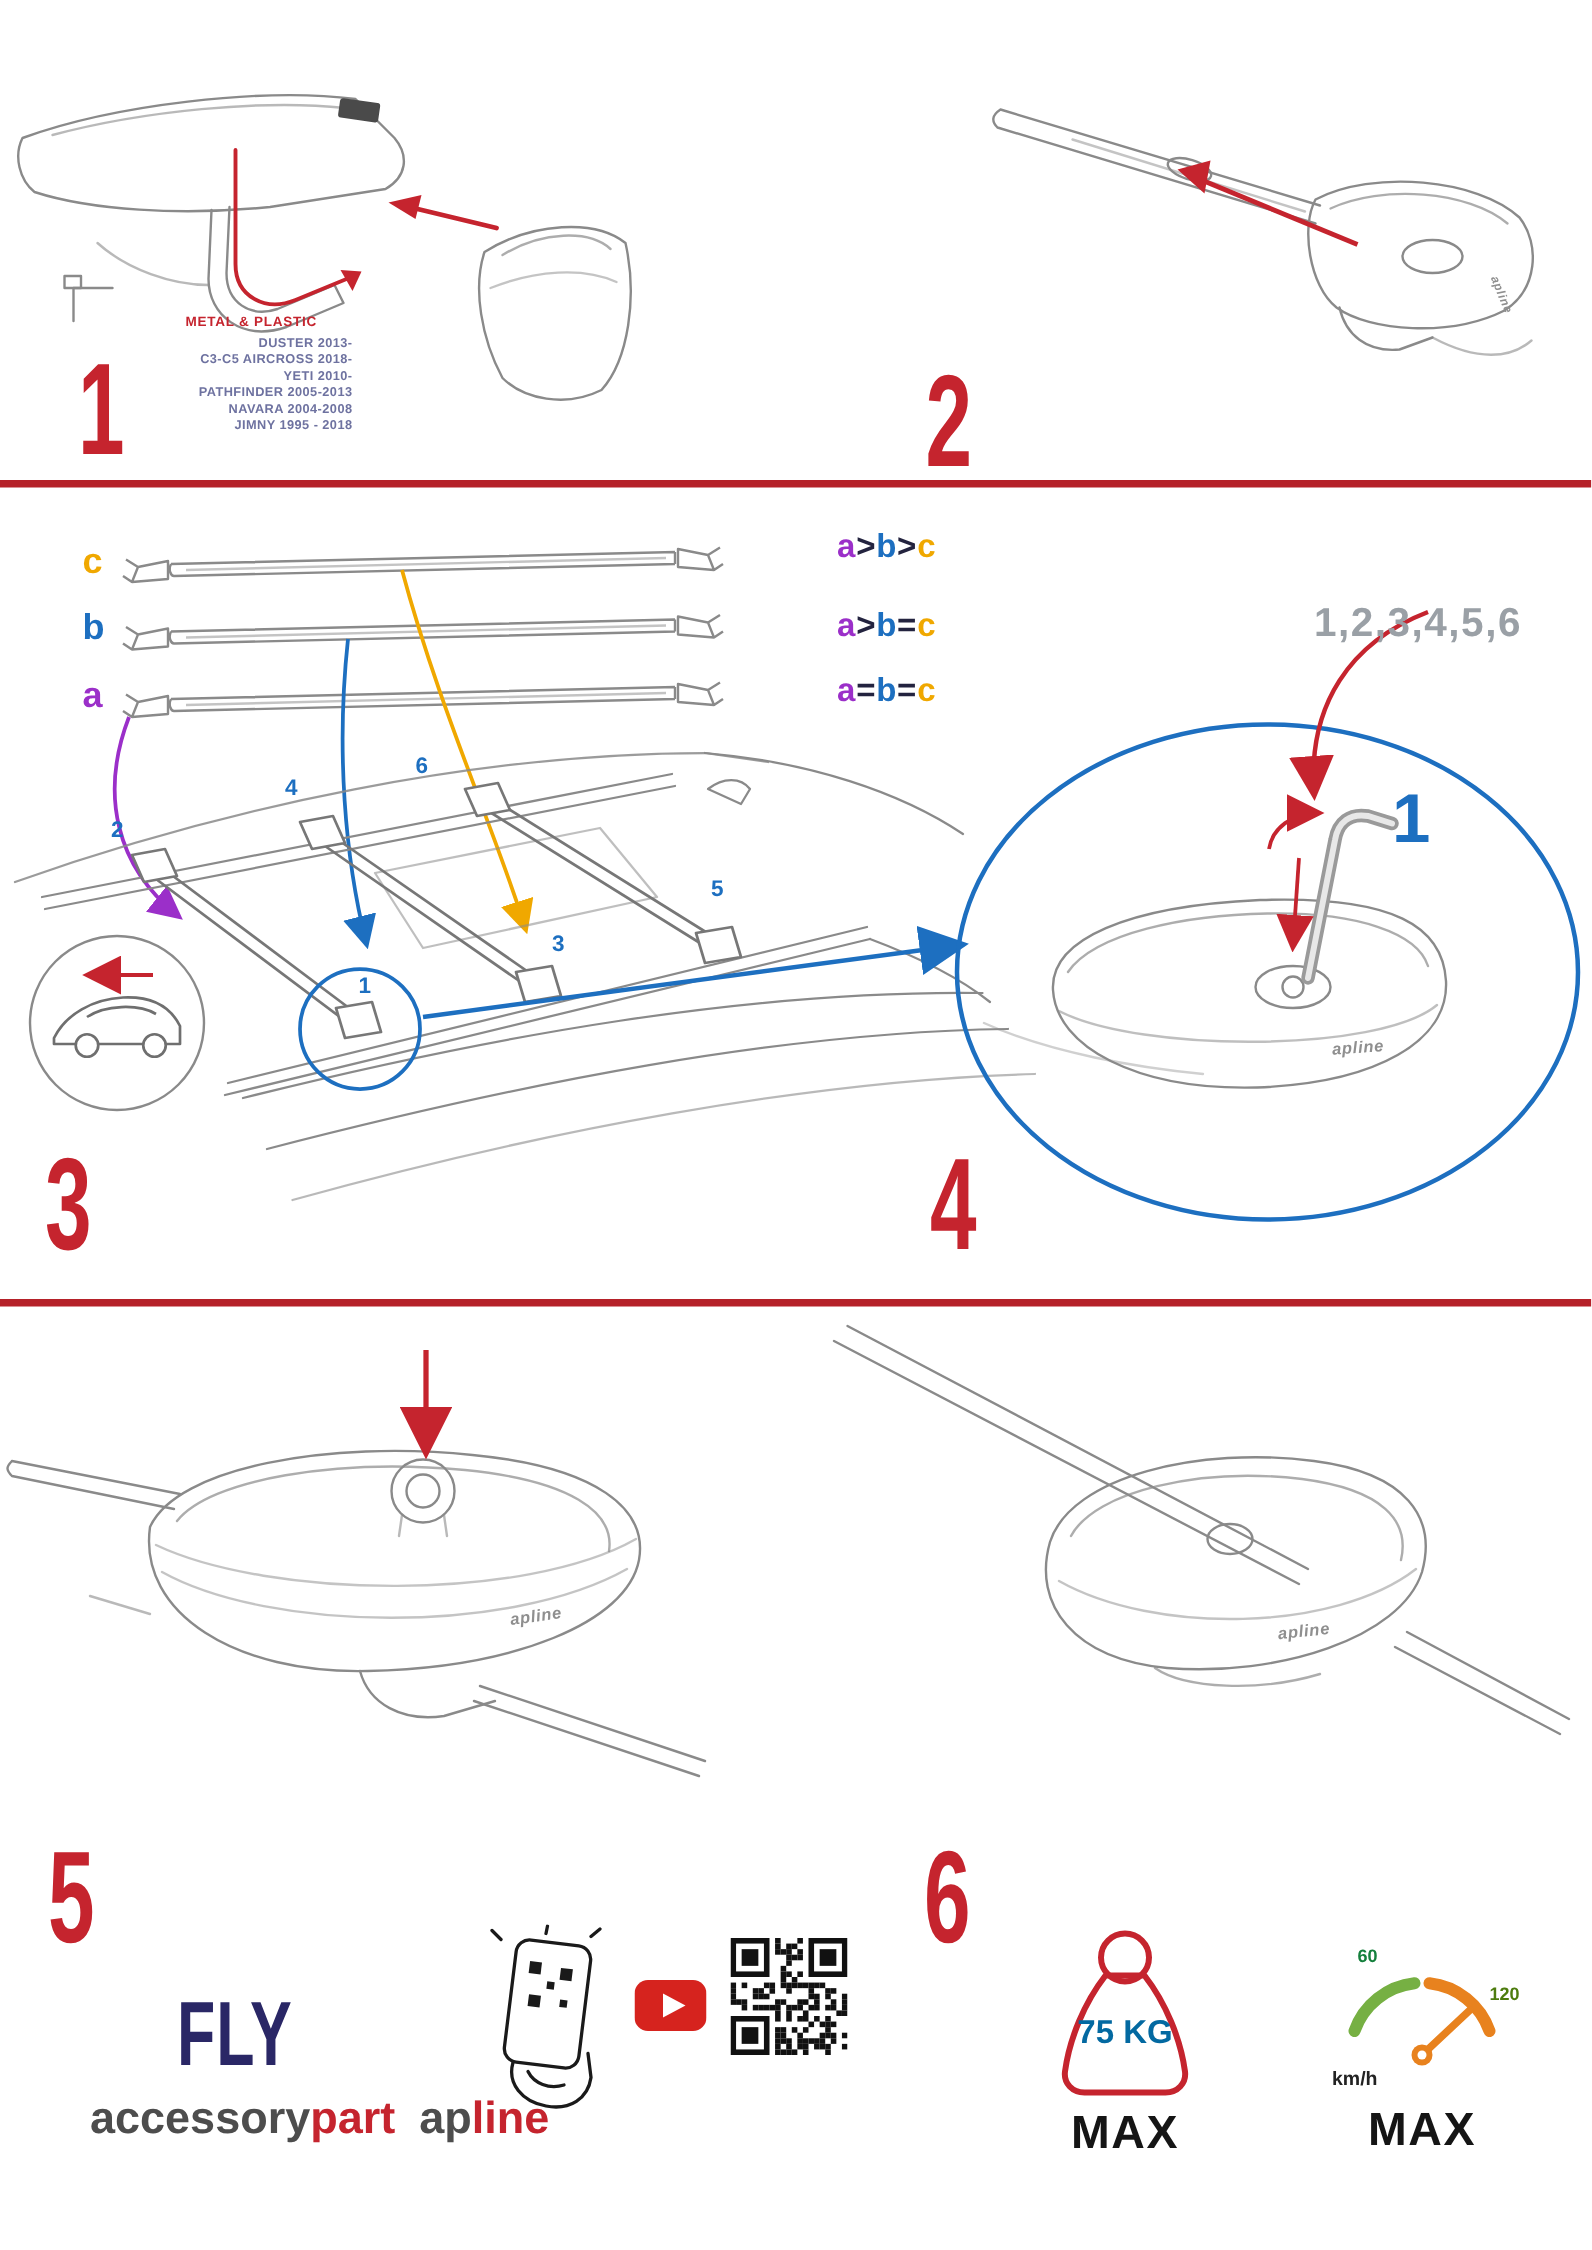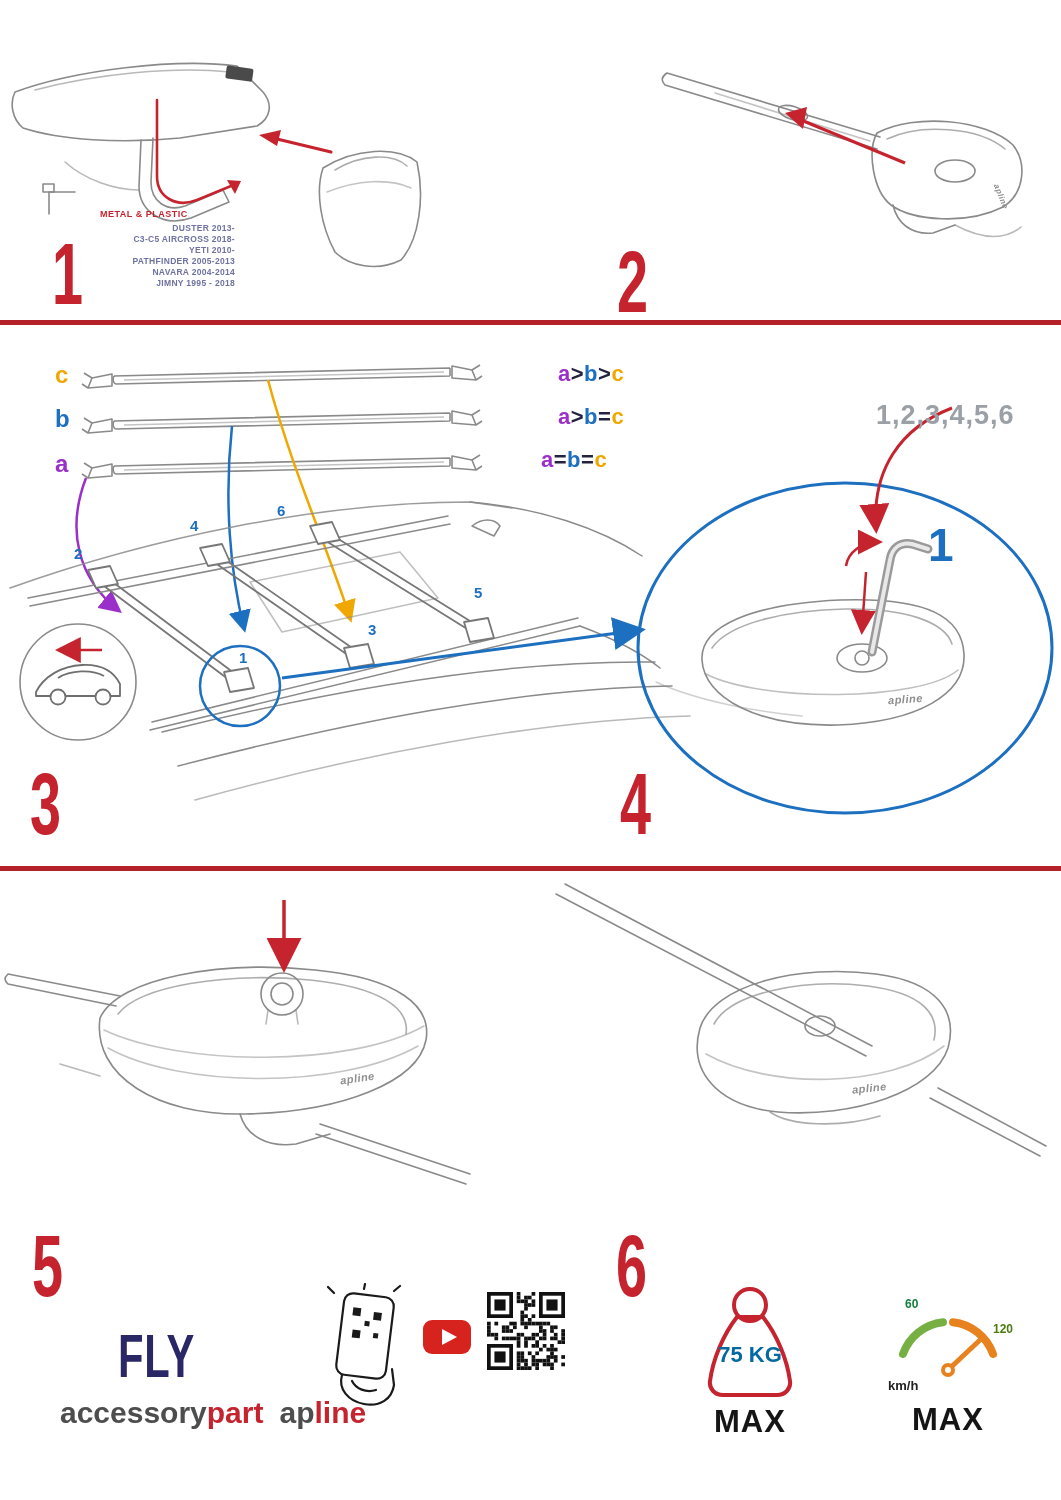--- a/index.html
+++ b/index.html
@@ -1,21 +1,21 @@
 <!DOCTYPE html>
 <html><head>
 <meta charset="utf-8">
 <style>
   html,body{margin:0;padding:0;background:#ffffff;font-family:"Liberation Sans",sans-serif;}
   .sheet{position:relative;width:1061px;height:1500px;background:#ffffff;overflow:hidden;}
   .abs{position:absolute;}
   .divider{position:absolute;left:0;width:1061px;height:5px;background:#b52129;}
   .step-num{position:absolute;color:#c5242e;font-weight:700;font-size:68px;line-height:1;
             transform:scale(0.82,1.28);transform-origin:top left;letter-spacing:-2px;}
-  .material{position:absolute;color:#c5242e;font-weight:700;font-size:9px;letter-spacing:.5px;text-align:left;width:135px;}
+  .material{position:absolute;color:#c5242e;font-weight:700;font-size:9px;letter-spacing:.5px;text-align:center;width:135px;}
   .vehicles{position:absolute;width:135px;text-align:right;color:#6e72a0;font-weight:700;font-size:8.5px;line-height:11px;letter-spacing:.3px;}
   .bar-label{position:absolute;font-size:24px;font-weight:700;line-height:1;}
   .lbl-a{color:#9b2fc9;} .lbl-b{color:#1d6fc0;} .lbl-c{color:#f0a800;}
   .legend-row{position:absolute;font-size:22px;font-weight:700;letter-spacing:.5px;line-height:1;}
   .lg-a{color:#9b2fc9;} .lg-b{color:#1d6fc0;} .lg-c{color:#f0a800;} .lg-op{color:#23233f;}
   .seq{position:absolute;color:#9aa0a6;font-weight:700;font-size:27px;letter-spacing:1px;margin-top:28px;}
   .big-one{position:absolute;color:#1d6fc0;font-weight:700;font-size:46px;line-height:1;}
   .pos-num{position:absolute;color:#1d6fc0;font-weight:700;font-size:15px;line-height:1;}
   .logo-text{position:absolute;color:#8f8f8f;font-weight:700;font-style:italic;font-size:11px;letter-spacing:.5px;}
   .fly{position:absolute;color:#2a2766;font-weight:700;font-size:58px;line-height:1;letter-spacing:1px;
@@ -71,21 +71,21 @@
 
   <div class="step-num" style="left:52px;top:230px">1</div>
   <div class="step-num" style="left:617px;top:238px">2</div>
 
   <div class="material" style="left:100px;top:209px">METAL &amp; PLASTIC</div>
   <div class="vehicles" style="left:100px;top:223px">
     <div>DUSTER 2013-</div>
     <div>C3-C5 AIRCROSS 2018-</div>
     <div>YETI 2010-</div>
     <div>PATHFINDER 2005-2013</div>
-    <div>NAVARA 2004-2014</div>
+    <div>NAVARA 2004-2008</div>
     <div>JIMNY 1995 - 2018</div>
   </div>
 
   <div class="logo-text" style="left:988px;top:192px;font-size:8px;transform:rotate(68deg)">apline</div>
 
   <div class="divider" style="top:320px"></div>
 
   <svg class="abs" style="left:0;top:330px" width="1061" height="540" viewBox="0 0 1061 540">
     <defs>
       <marker id="aP" markerWidth="9" markerHeight="9" refX="7" refY="4.5" orient="auto">
@@ -169,27 +169,27 @@
     <path d="M872 322 L890 230 C892 218 900 212 912 214 L928 219" stroke="#e8e8e8" stroke-width="4" fill="none" stroke-linecap="round"></path>
     <path d="M846 236 C848 222 862 212 878 212" stroke="#c5242e" stroke-width="2.5" fill="none" marker-end="url(#aR)"></path>
     <path d="M866 242 L862 300" stroke="#c5242e" stroke-width="2.5" fill="none" marker-end="url(#aR)"></path>
     <path d="M952 78 C900 98 872 140 876 198" stroke="#c5242e" stroke-width="3" fill="none" marker-end="url(#aR)"></path>
   </svg>
 
   <div class="bar-label lbl-c" style="left:55px;top:363px">c</div>
   <div class="bar-label lbl-b" style="left:55px;top:407px">b</div>
   <div class="bar-label lbl-a" style="left:55px;top:452px">a</div>
 
-  <div class="legend-row" style="left:558px;top:363px">
+  <div class="legend-row" style="left:558px;top:353px">
     <span class="lg-a">a</span><span class="lg-op">&gt;</span><span class="lg-b">b</span><span class="lg-op">&gt;</span><span class="lg-c">c</span>
   </div>
   <div class="legend-row" style="left:558px;top:406px">
     <span class="lg-a">a</span><span class="lg-op">&gt;</span><span class="lg-b">b</span><span class="lg-op">=</span><span class="lg-c">c</span>
   </div>
-  <div class="legend-row" style="left:541px;top:449px">
+  <div class="legend-row" style="left:558px;top:449px">
     <span class="lg-a">a</span><span class="lg-op">=</span><span class="lg-b">b</span><span class="lg-op">=</span><span class="lg-c">c</span>
   </div>
 
   <div class="seq" style="left:876px;top:372px">1,2,3,4,5,6</div>
   <div class="big-one" style="left:928px;top:522px">1</div>
 
   <div class="pos-num" style="left:74px;top:546px">2</div>
   <div class="pos-num" style="left:190px;top:518px">4</div>
   <div class="pos-num" style="left:277px;top:503px">6</div>
   <div class="pos-num" style="left:368px;top:622px">3</div>

